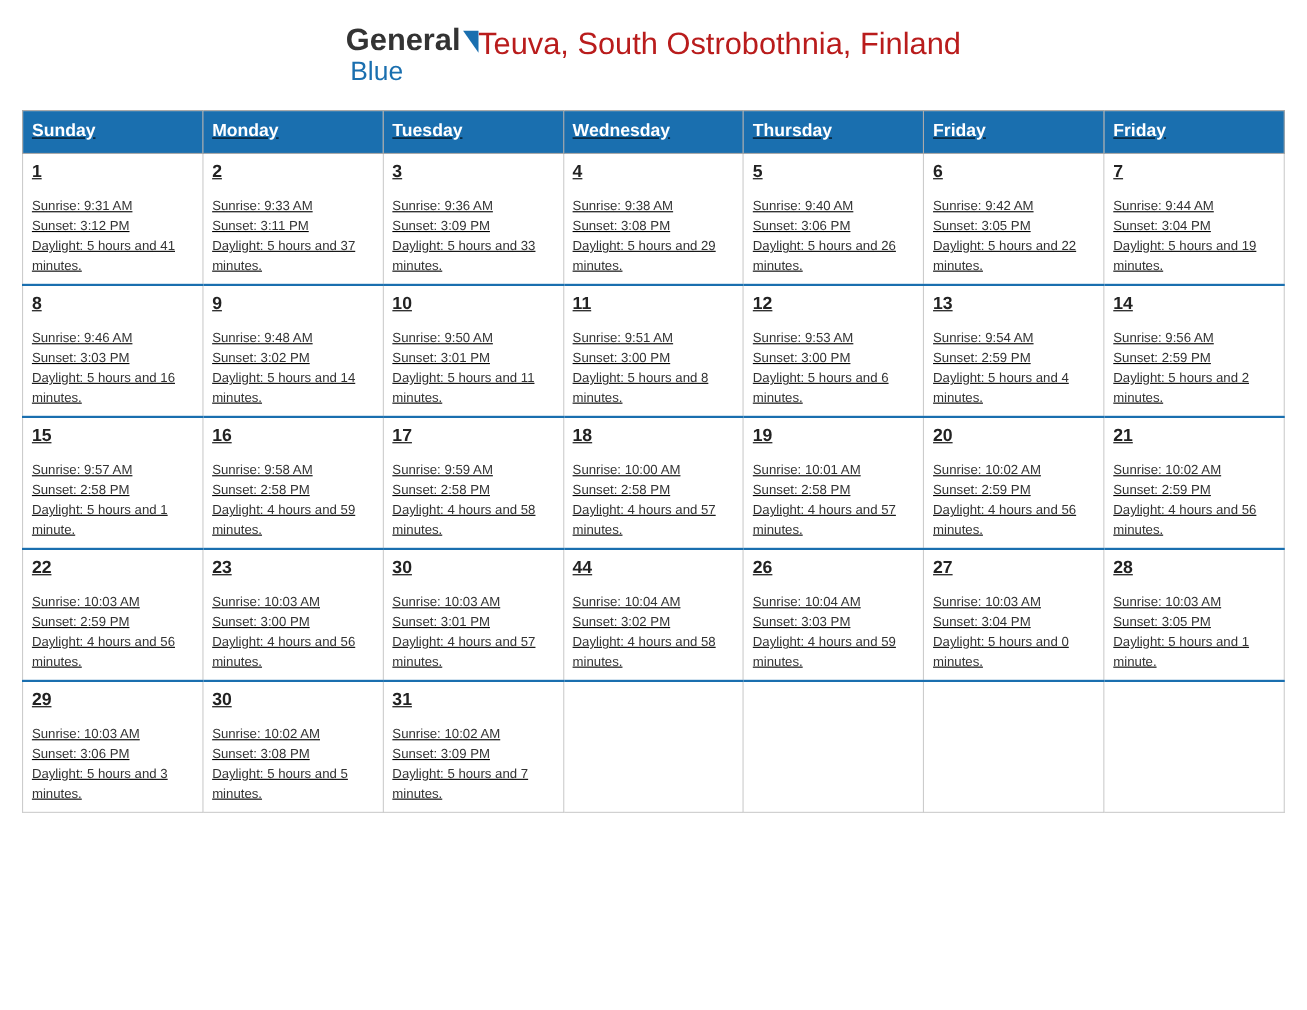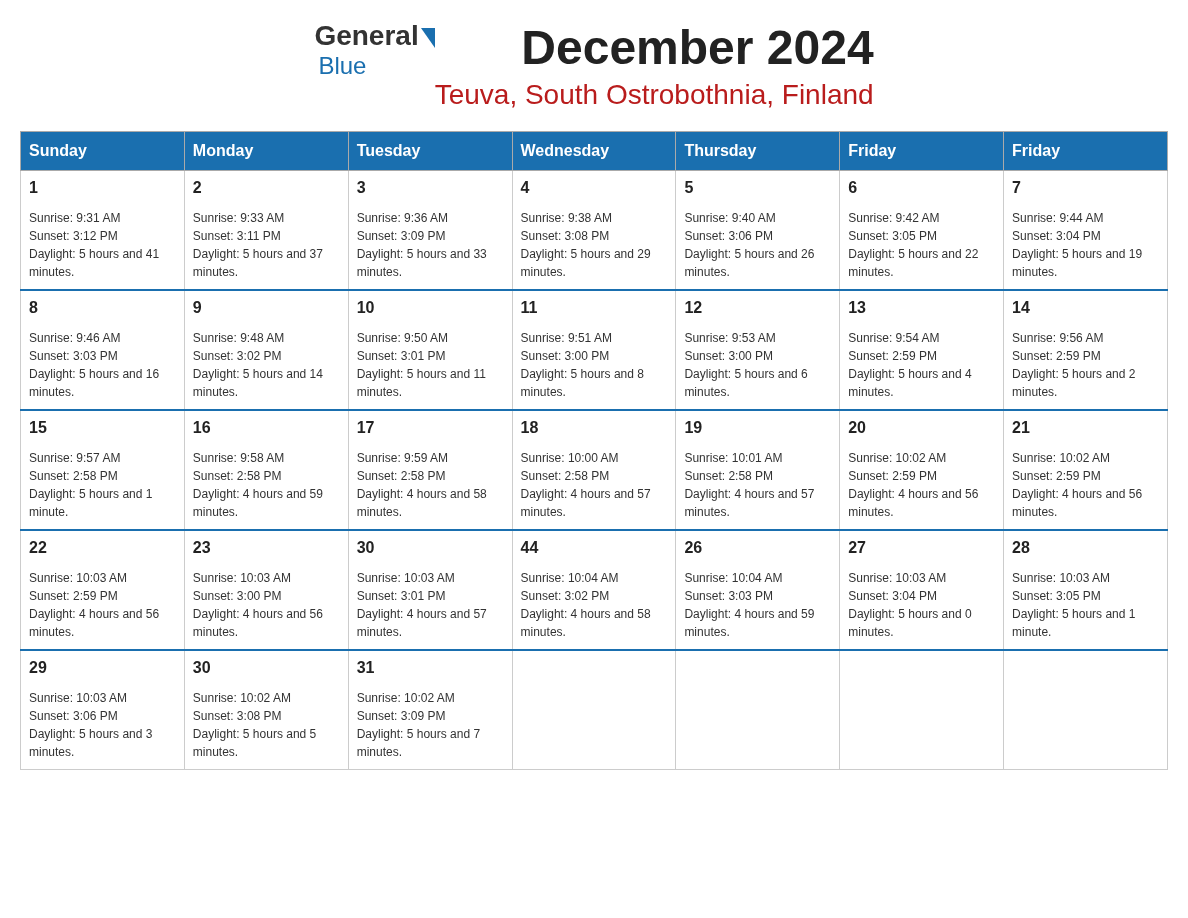--- a/index.html
+++ b/index.html
@@ -50,20 +50,21 @@
     }
     .subtitle {
       font-size: 28px;
       color: #b91c1c;
       margin-top: 4px;
     }
     .calendar {
       width: 100%;
       border-collapse: collapse;
       border: 1px solid #aaa;
+      text-decoration: underline;
     }
     .calendar th {
       background-color: #1a6faf;
       color: #fff;
       font-size: 16px;
       font-weight: bold;
       padding: 10px 8px;
       text-align: left;
       border: 1px solid #aaa;
     }
@@ -101,21 +102,20 @@
   <div class="logo">
     <div style="display:flex;flex-direction:column;align-items:flex-start;">
       <div style="display:flex;align-items:center;">
         <span class="logo-text-general">General</span>
         <span class="logo-triangle"></span>
       </div>
       <span class="logo-text-blue" style="margin-left:4px;">Blue</span>
     </div>
   </div>
   <div class="title-section">
-    <div class="month-title">December 2024</div>
     <div class="subtitle">Teuva, South Ostrobothnia, Finland</div>
   </div>
 </div>
 
 <table class="calendar">
   <thead>
     <tr>
       <th>Sunday</th>
       <th>Monday</th>
       <th>Tuesday</th>

